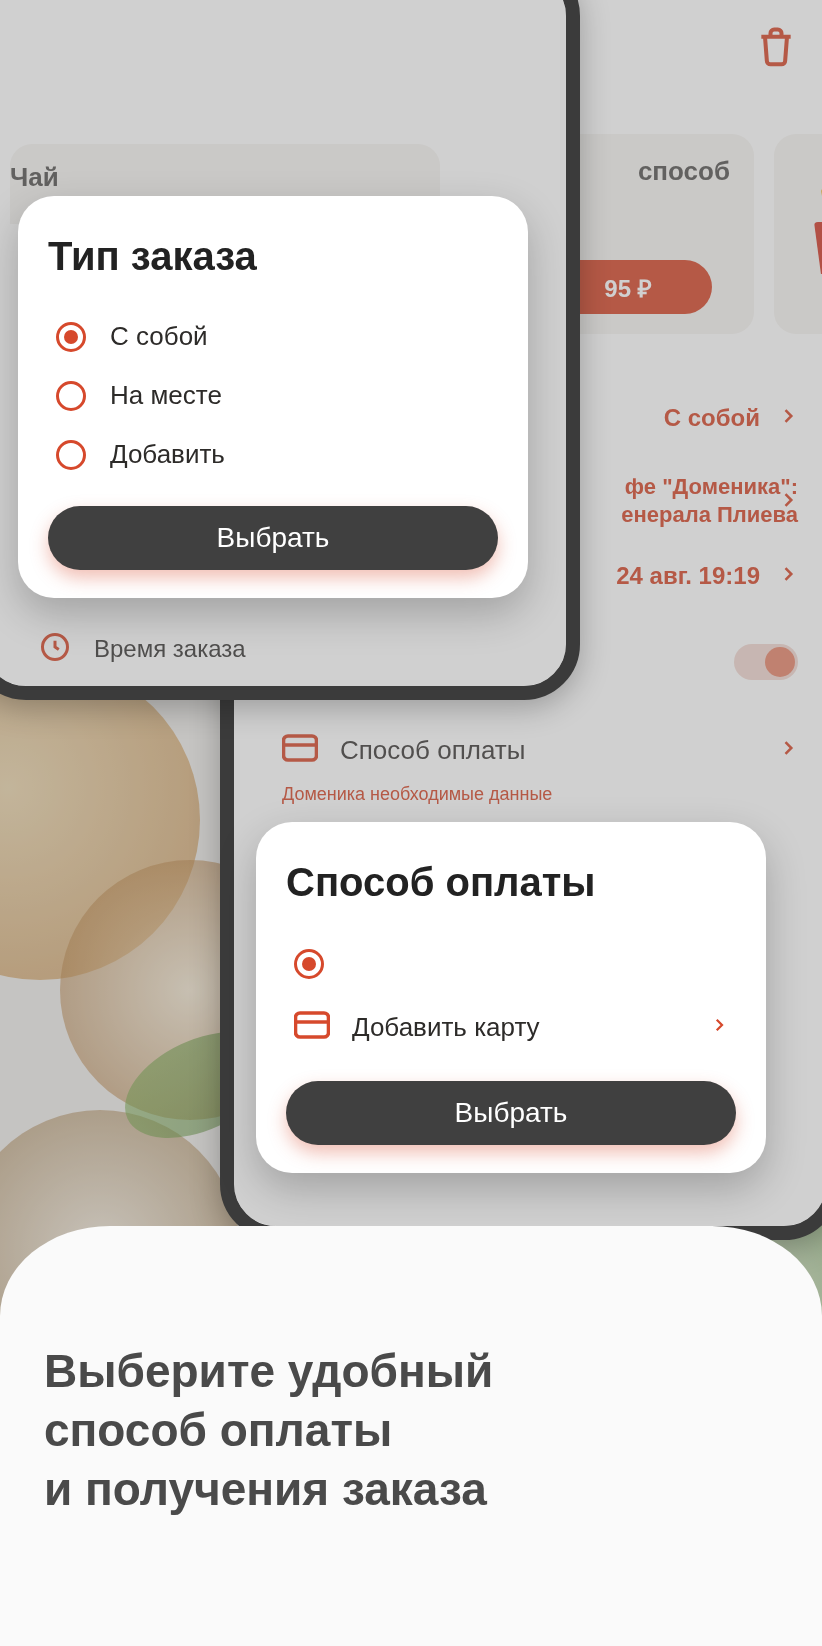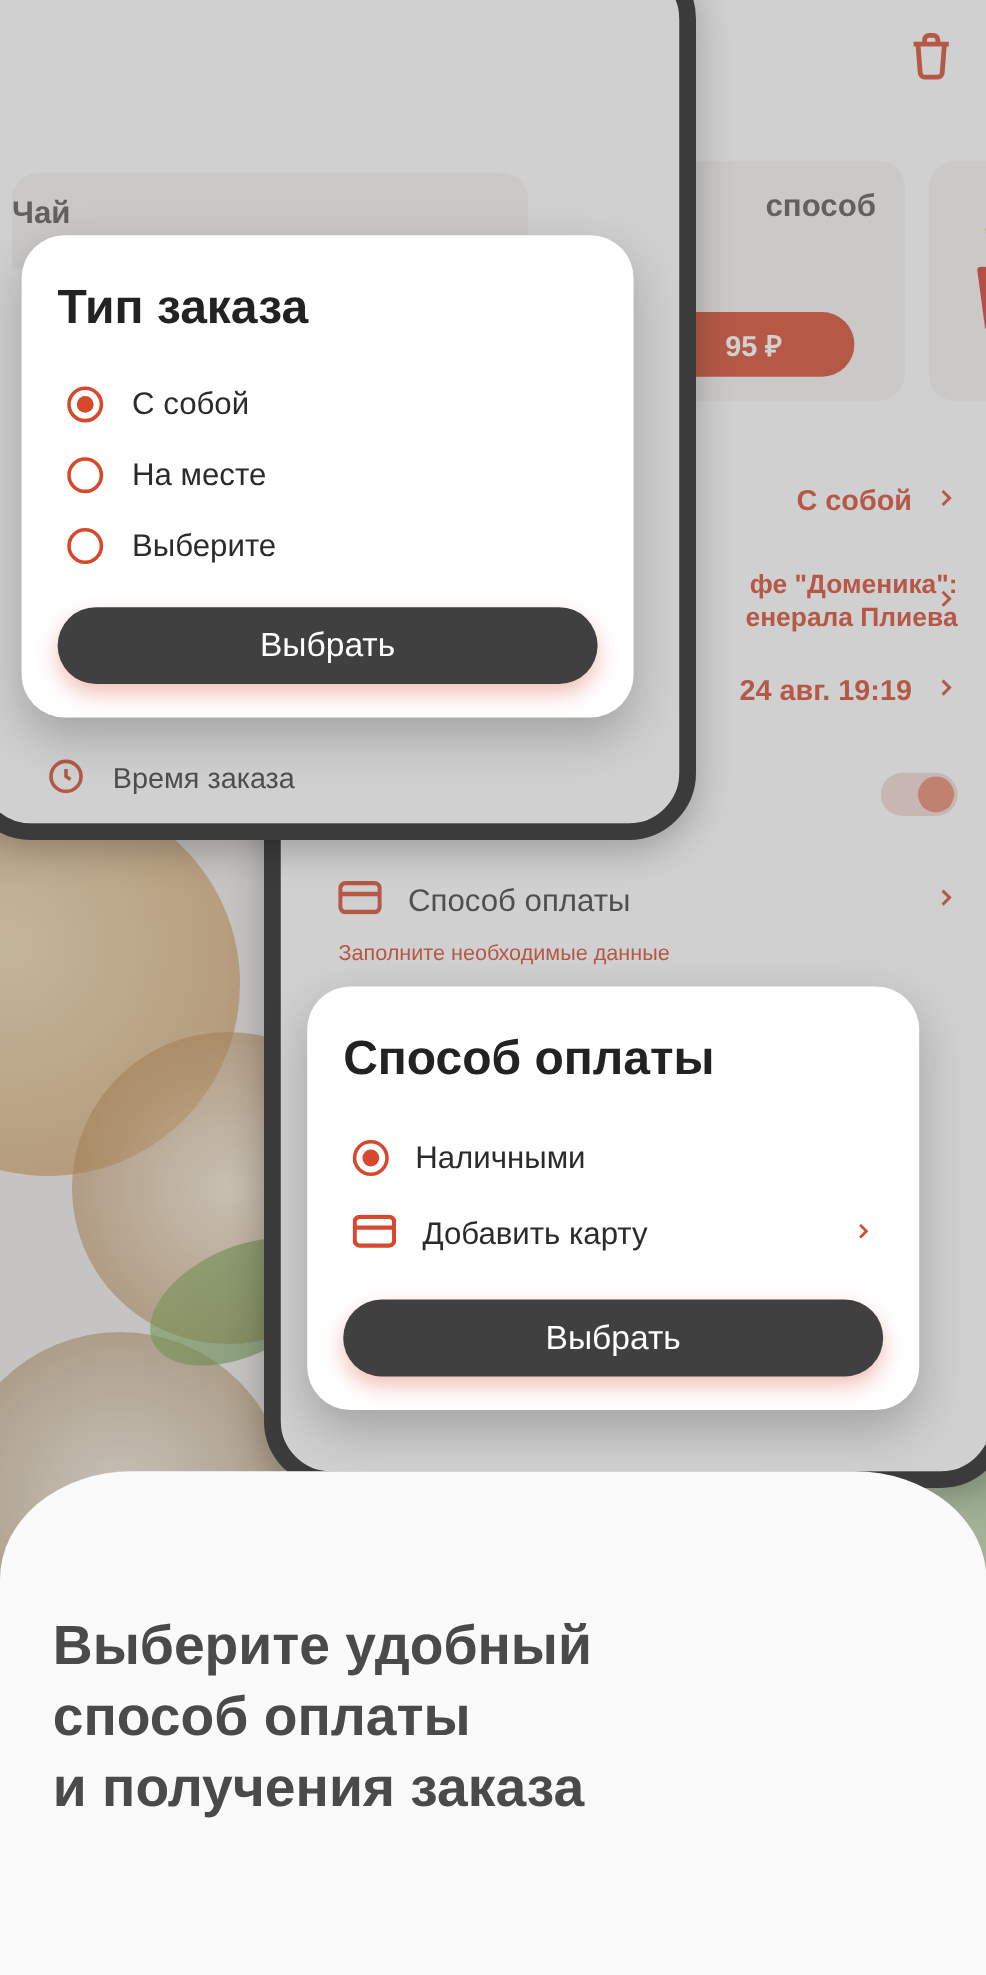--- a/index.html
+++ b/index.html
@@ -198,21 +198,21 @@
         <svg viewBox="0 0 24 18">
             <rect x="1" y="1" width="22" height="16" rx="3"></rect>
             <line x1="1" y1="7" x2="23" y2="7"></line>
           </svg>
       </span>
       <span class="txt">Способ оплаты</span>
       <span class="chev-right"><svg viewBox="0 0 24 24">
             <path d="M9 5l7 7-7 7"></path>
           </svg></span>
     </div>
-    <div class="pb-warn">Заполните необходимые данные</div>
+    <div class="pb-warn">Доменика необходимые данные</div>
 
     <div class="pb-scrim"></div>
   </div>
 
   <div class="phone-front">
     <div class="pf-card">
       <span>Чай</span>
     </div>
     <div class="pf-bottom-row">
       <span class="clock">
@@ -231,30 +231,29 @@
     <div class="radio-row">
       <span class="radio sel"></span>
       <span class="radio-label">С собой</span>
     </div>
     <div class="radio-row">
       <span class="radio"></span>
       <span class="radio-label">На месте</span>
     </div>
     <div class="radio-row">
       <span class="radio"></span>
-      <span class="radio-label">Выберите</span>
+      <span class="radio-label">Добавить</span>
     </div>
     <div class="btn-primary">Выбрать</div>
   </div>
 
   <div class="modal2">
     <div class="modal-title">Способ оплаты</div>
     <div class="pay-row">
       <span class="radio sel"></span>
-      <span class="lbl">Наличными</span>
     </div>
     <div class="pay-row">
       <span class="card-icon">
         <svg viewBox="0 0 24 18">
             <rect x="1" y="1" width="22" height="16" rx="3"></rect>
             <line x1="1" y1="7" x2="23" y2="7"></line>
           </svg>
       </span>
       <span class="lbl">Добавить карту</span>
       <span class="chev-right"><svg viewBox="0 0 24 24">

